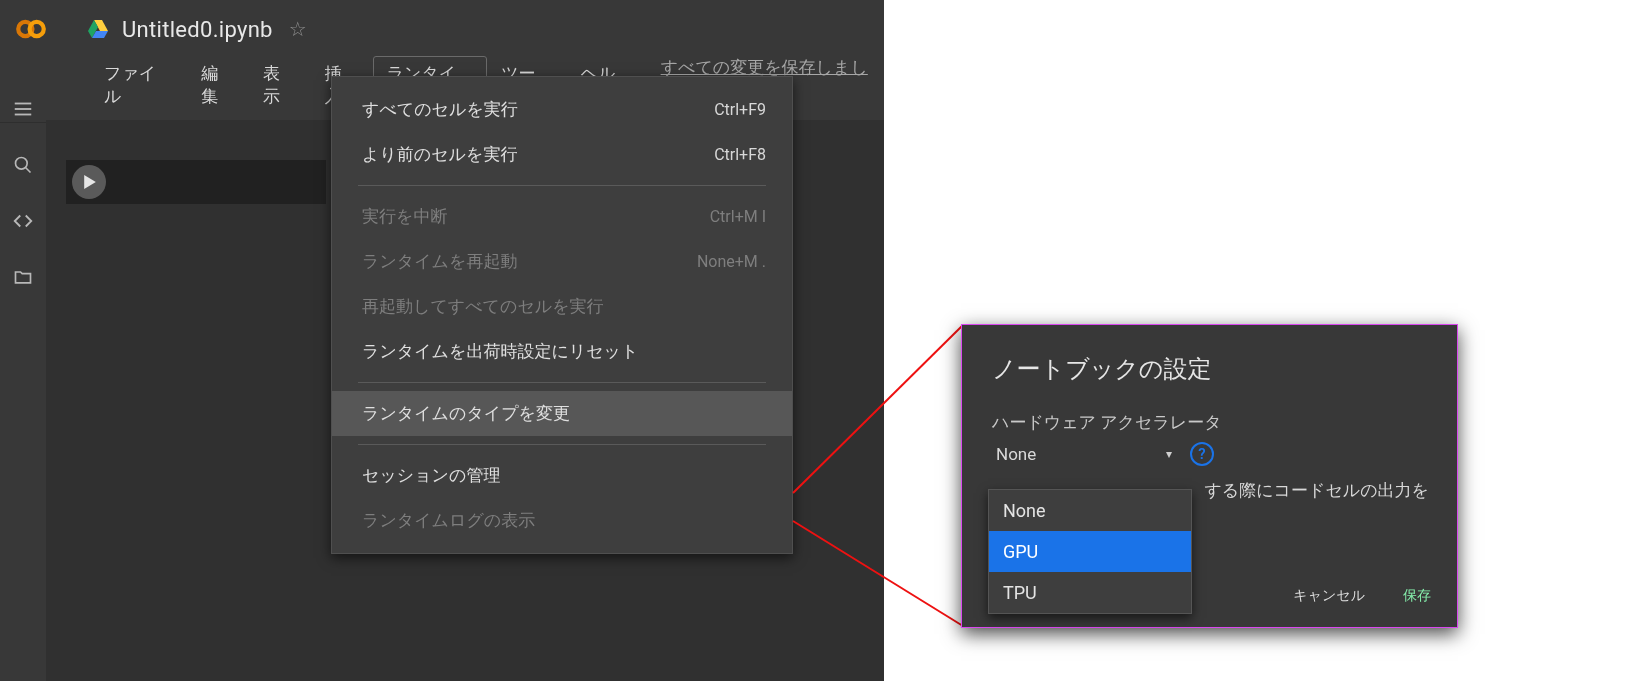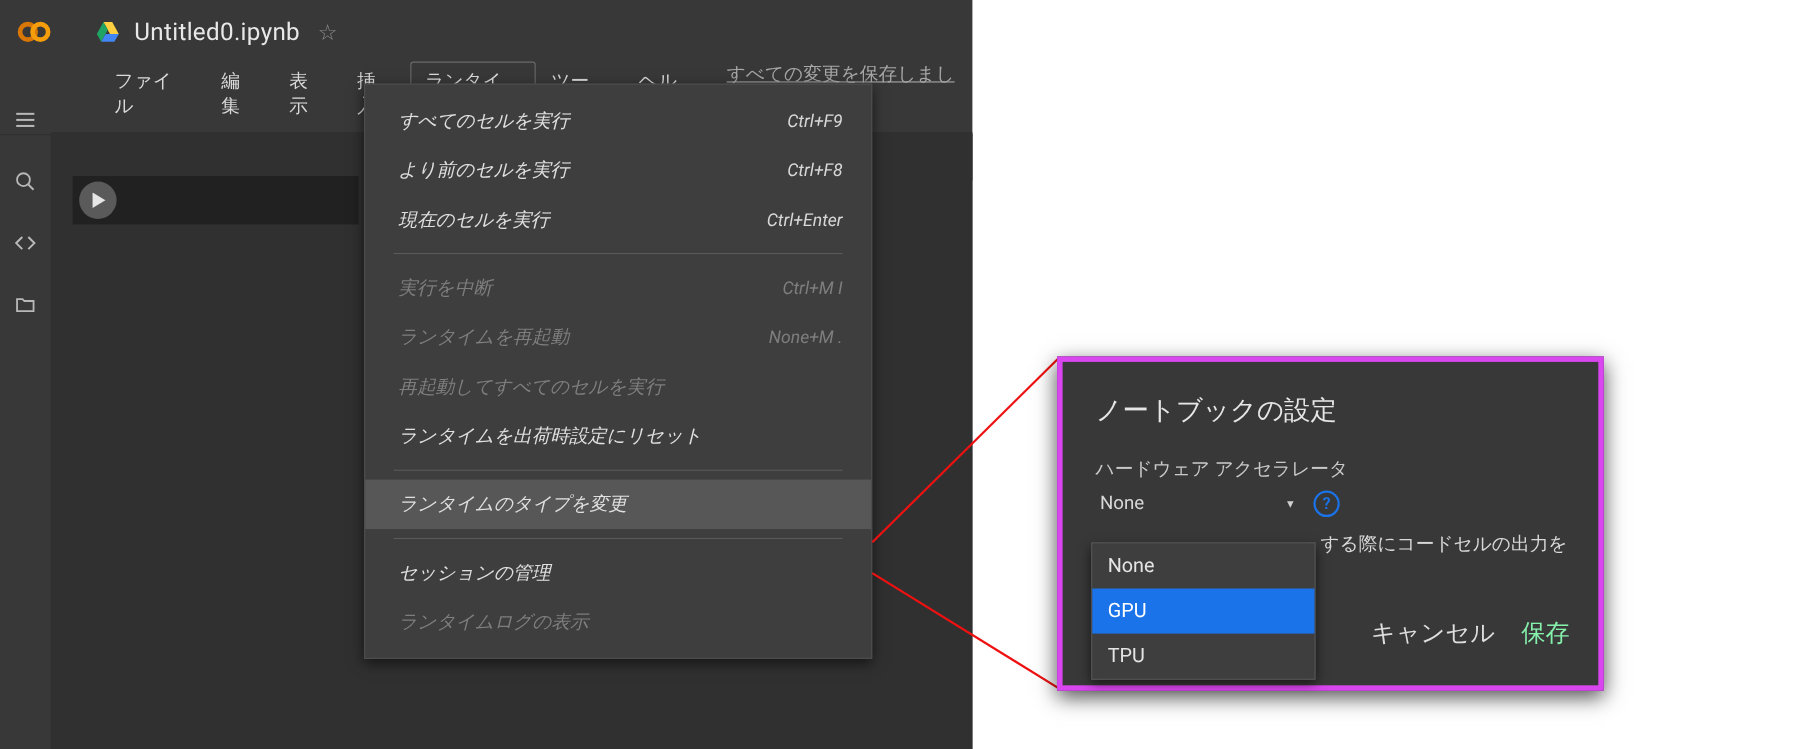--- a/index.html
+++ b/index.html
@@ -112,42 +112,41 @@
       padding: 10px 0;
       font-size: 17px;
     }
     .rmenu-item {
       display: flex;
       justify-content: space-between;
       align-items: center;
       padding: 11px 26px 11px 30px;
       color: #e0e0e0;
       cursor: pointer;
-      font-style: italic;
     }
     .rmenu-item.disabled { color: #7e7e7e; cursor: default; }
     .rmenu-item.highlighted { background: #575757; }
     .rmenu-item .shortcut { color: #d8d8d8; font-size: 16px; }
     .rmenu-item.disabled .shortcut { color: #7e7e7e; }
     .rmenu-sep {
       height: 1px; background: #5a5a5a;
       margin: 8px 26px;
     }
 
     .callout-line {
       position: absolute;
       pointer-events: none;
     }
 
     .dialog {
       position: absolute;
       left: 961px; top: 324px;
       width: 497px; height: 304px;
       background: #383838;
-      border: 5px solid #d946ef;
+      border: 1px solid #d946ef;
       box-shadow: 0 6px 18px rgba(0,0,0,0.7);
       color: #e2e2e2;
       padding: 0;
     }
     .dialog-inner { padding: 28px 30px 24px 30px; position: relative; height: 100%; }
     .dialog-title { font-size: 24px; font-weight: 400; margin-bottom: 26px; color: #e6e6e6; }
     .field-label { font-size: 17px; color: #c9c9c9; margin-bottom: 6px; }
     .select-row { display: flex; align-items: center; gap: 14px; }
     .select-box {
       width: 184px; height: 28px;
@@ -182,23 +181,23 @@
       font-size: 18px;
     }
     .dropdown-list .opt {
       padding: 10px 14px;
       color: #e4e4e4;
       cursor: pointer;
     }
     .dropdown-list .opt.selected { background: #1a73e8; color: #fff; }
     .dialog-actions {
       position: absolute;
-      right: 26px; bottom: 32px;
-      display: flex; gap: 24px;
-      font-size: 22px;
+      right: 26px; bottom: 22px;
+      display: flex; gap: 38px;
+      font-size: 14px;
     }
     .btn-cancel { color: #dedede; cursor: pointer; }
     .btn-save { color: #86efac; cursor: pointer; }
   </style>
 </head>
 <body>
 
 <div class="colab-app">
 
   <div class="topbar">
@@ -273,24 +272,20 @@
   </div>
 
   <div class="runtime-menu">
     <div class="rmenu-item">
       <span>すべてのセルを実行</span>
       <span class="shortcut">Ctrl+F9</span>
     </div>
     <div class="rmenu-item">
       <span>より前のセルを実行</span>
       <span class="shortcut">Ctrl+F8</span>
-    </div>
-    <div class="rmenu-item">
-      <span>現在のセルを実行</span>
-      <span class="shortcut">Ctrl+Enter</span>
     </div>
     <div class="rmenu-sep"></div>
     <div class="rmenu-item disabled">
       <span>実行を中断</span>
       <span class="shortcut">Ctrl+M I</span>
     </div>
     <div class="rmenu-item disabled">
       <span>ランタイムを再起動</span>
       <span class="shortcut">None+M .</span>
     </div>

